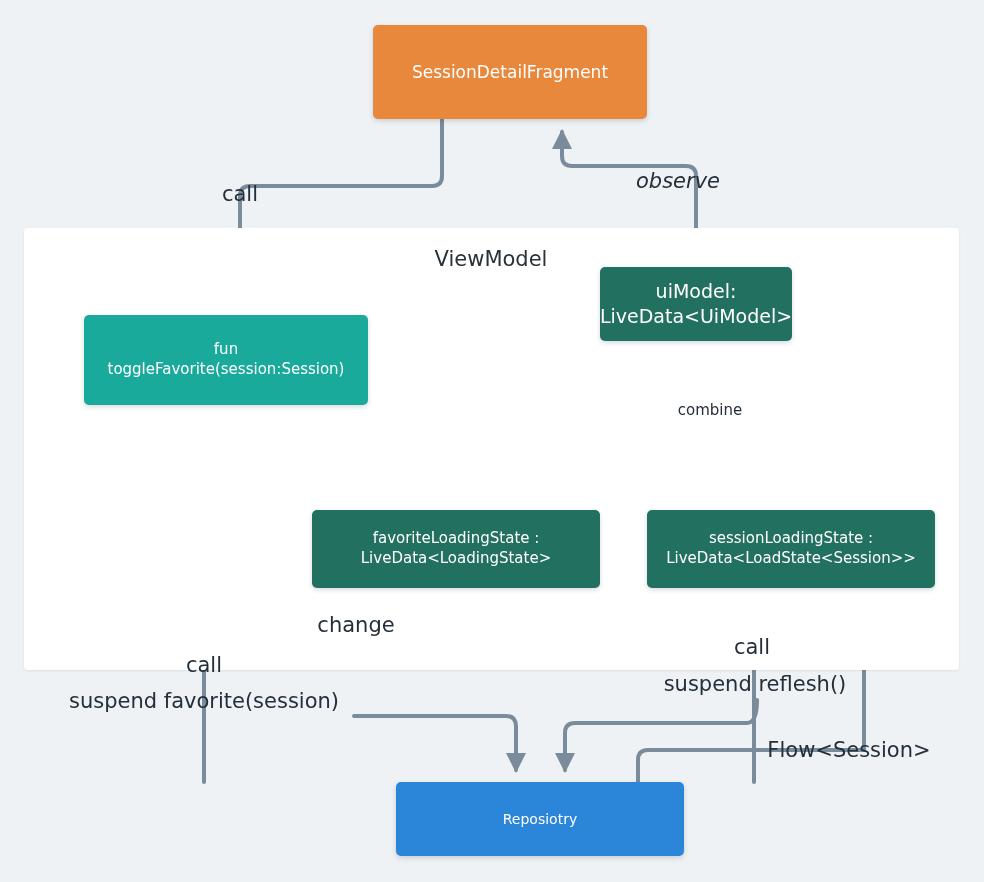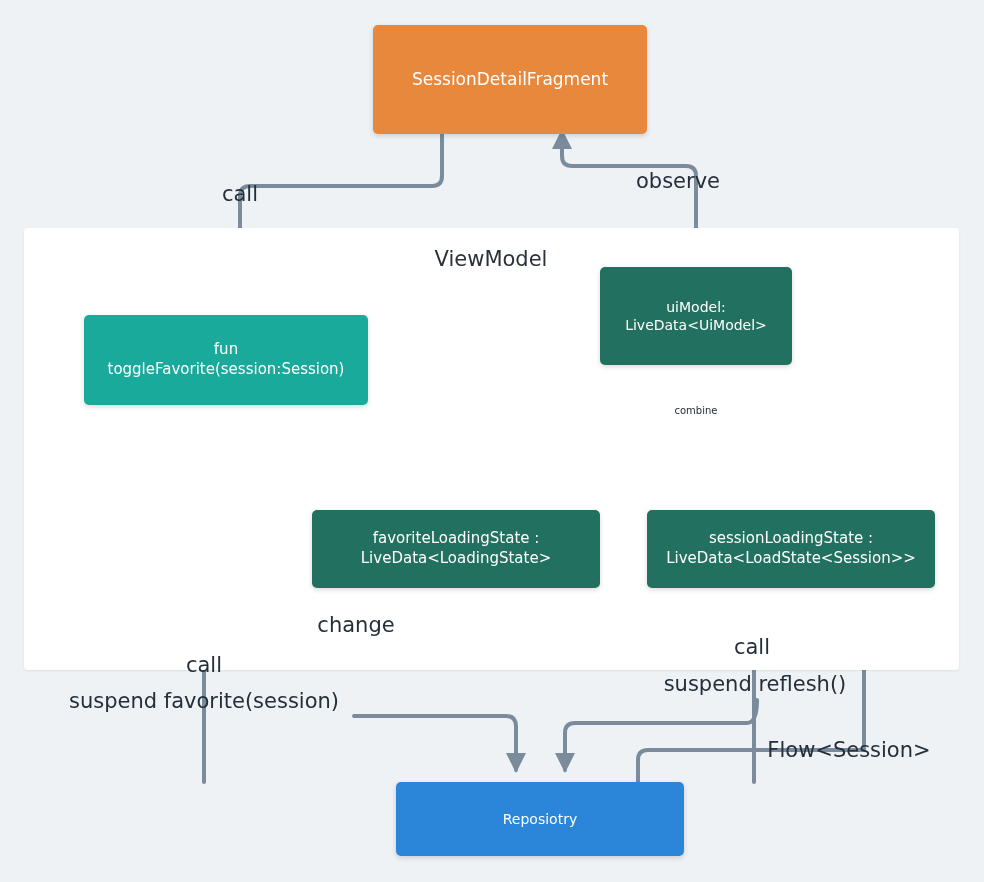--- a/index.html
+++ b/index.html
@@ -51,21 +51,21 @@
   }
   .node-label { white-space: pre-line; }
   .edge-label {
     position: absolute;
     font-size: 21px;
     color: #242f3a;
     white-space: nowrap;
     transform: translate(-50%, -50%);
     background: transparent;
   }
-  .edge-label.small { font-size: 10px; }
+  .edge-label.small { font-size: 15px; margin-left: 14px; }
 </style>
 </head>
 <body>
 
 <div id="canvas" style="background: rgb(238, 242, 245);">
 
   <svg id="edge-layer" viewBox="0 0 984 882" xmlns="http://www.w3.org/2000/svg">
     <defs>
       <marker id="arrow" viewBox="0 0 10 10" refX="8.5" refY="5" markerWidth="5" markerHeight="5" orient="auto-start-reverse">
         <path d="M 0 0 L 10 5 L 0 10 z" fill="#7a8c9c"></path>
@@ -91,44 +91,44 @@
 
       <path d="M 757 700 Q 757 723 747 723 L 575 723 Q 565 723 565 733 L 565 770" marker-end="url(#arrow)"></path>
 
       <path d="M 638 782 L 638 760 Q 638 750 648 750 L 864 750 Q 864 750 864 740 L 864 600" marker-end="url(#arrow)"></path>
     </g>
   </svg>
 
   <div class="cluster" style="left: 24px; top: 228px; width: 935px; height: 442px; background: rgb(255, 255, 255);"></div>
   <div class="cluster-title" style="left: 491px; top: 259px;">ViewModel</div>
 
-  <div class="node" style="left: 373px; top: 25px; width: 274px; height: 109px; background: rgb(232, 136, 60); color: rgb(255, 255, 255); font-size: 17px;">
+  <div class="node" style="left: 373px; top: 25px; width: 274px; height: 94px; background: rgb(232, 136, 60); color: rgb(255, 255, 255); font-size: 17px;">
     <span class="node-label">SessionDetailFragment</span>
   </div>
   <div class="node" style="left: 84px; top: 315px; width: 284px; height: 90px; background: rgb(26, 170, 155); color: rgb(255, 255, 255); font-size: 15px;">
     <span class="node-label">fun toggleFavorite(session:Session)</span>
   </div>
-  <div class="node" style="left: 600px; top: 267px; width: 192px; height: 98px; background: rgb(34, 112, 95); color: rgb(255, 255, 255); font-size: 14px;">
+  <div class="node" style="left: 600px; top: 267px; width: 192px; height: 74px; background: rgb(34, 112, 95); color: rgb(255, 255, 255); font-size: 19px;">
     <span class="node-label">uiModel:
 LiveData&lt;UiModel&gt;</span>
   </div>
   <div class="node" style="left: 312px; top: 510px; width: 288px; height: 78px; background: rgb(34, 112, 95); color: rgb(255, 255, 255); font-size: 15px; justify-content: center;">
     <span class="node-label">favoriteLoadingState :
 LiveData&lt;LoadingState&gt;</span>
   </div>
   <div class="node" style="left: 647px; top: 510px; width: 288px; height: 78px; background: rgb(34, 112, 95); color: rgb(255, 255, 255); font-size: 15px;">
     <span class="node-label">sessionLoadingState :
 LiveData&lt;LoadState&lt;Session&gt;&gt;</span>
   </div>
   <div class="node" style="left: 396px; top: 782px; width: 288px; height: 74px; background: rgb(43, 133, 216); color: rgb(255, 255, 255); font-size: 14px;">
     <span class="node-label">Reposiotry</span>
   </div>
 
   <div class="edge-label" style="left: 240px; top: 194px;">call</div>
-  <div class="edge-label" style="left: 678px; top: 181px;">observe</div>
+  <div class="edge-label" style="left: 678px; top: 181px; font-style: italic;">observe</div>
   <div class="edge-label small" style="left: 696px; top: 410px;">combine</div>
   <div class="edge-label" style="left: 313px; top: 625px; margin-left: 43px;">change</div>
   <div class="edge-label" style="left: 204px; top: 665px;">call</div>
   <div class="edge-label" style="left: 204px; top: 701px;">suspend favorite(session)</div>
   <div class="edge-label" style="left: 752px; top: 647px;">call</div>
   <div class="edge-label" style="left: 755px; top: 684px;">suspend reflesh()</div>
   <div class="edge-label" style="left: 849px; top: 750px;">Flow&lt;Session&gt;</div>
 
 </div>
 

